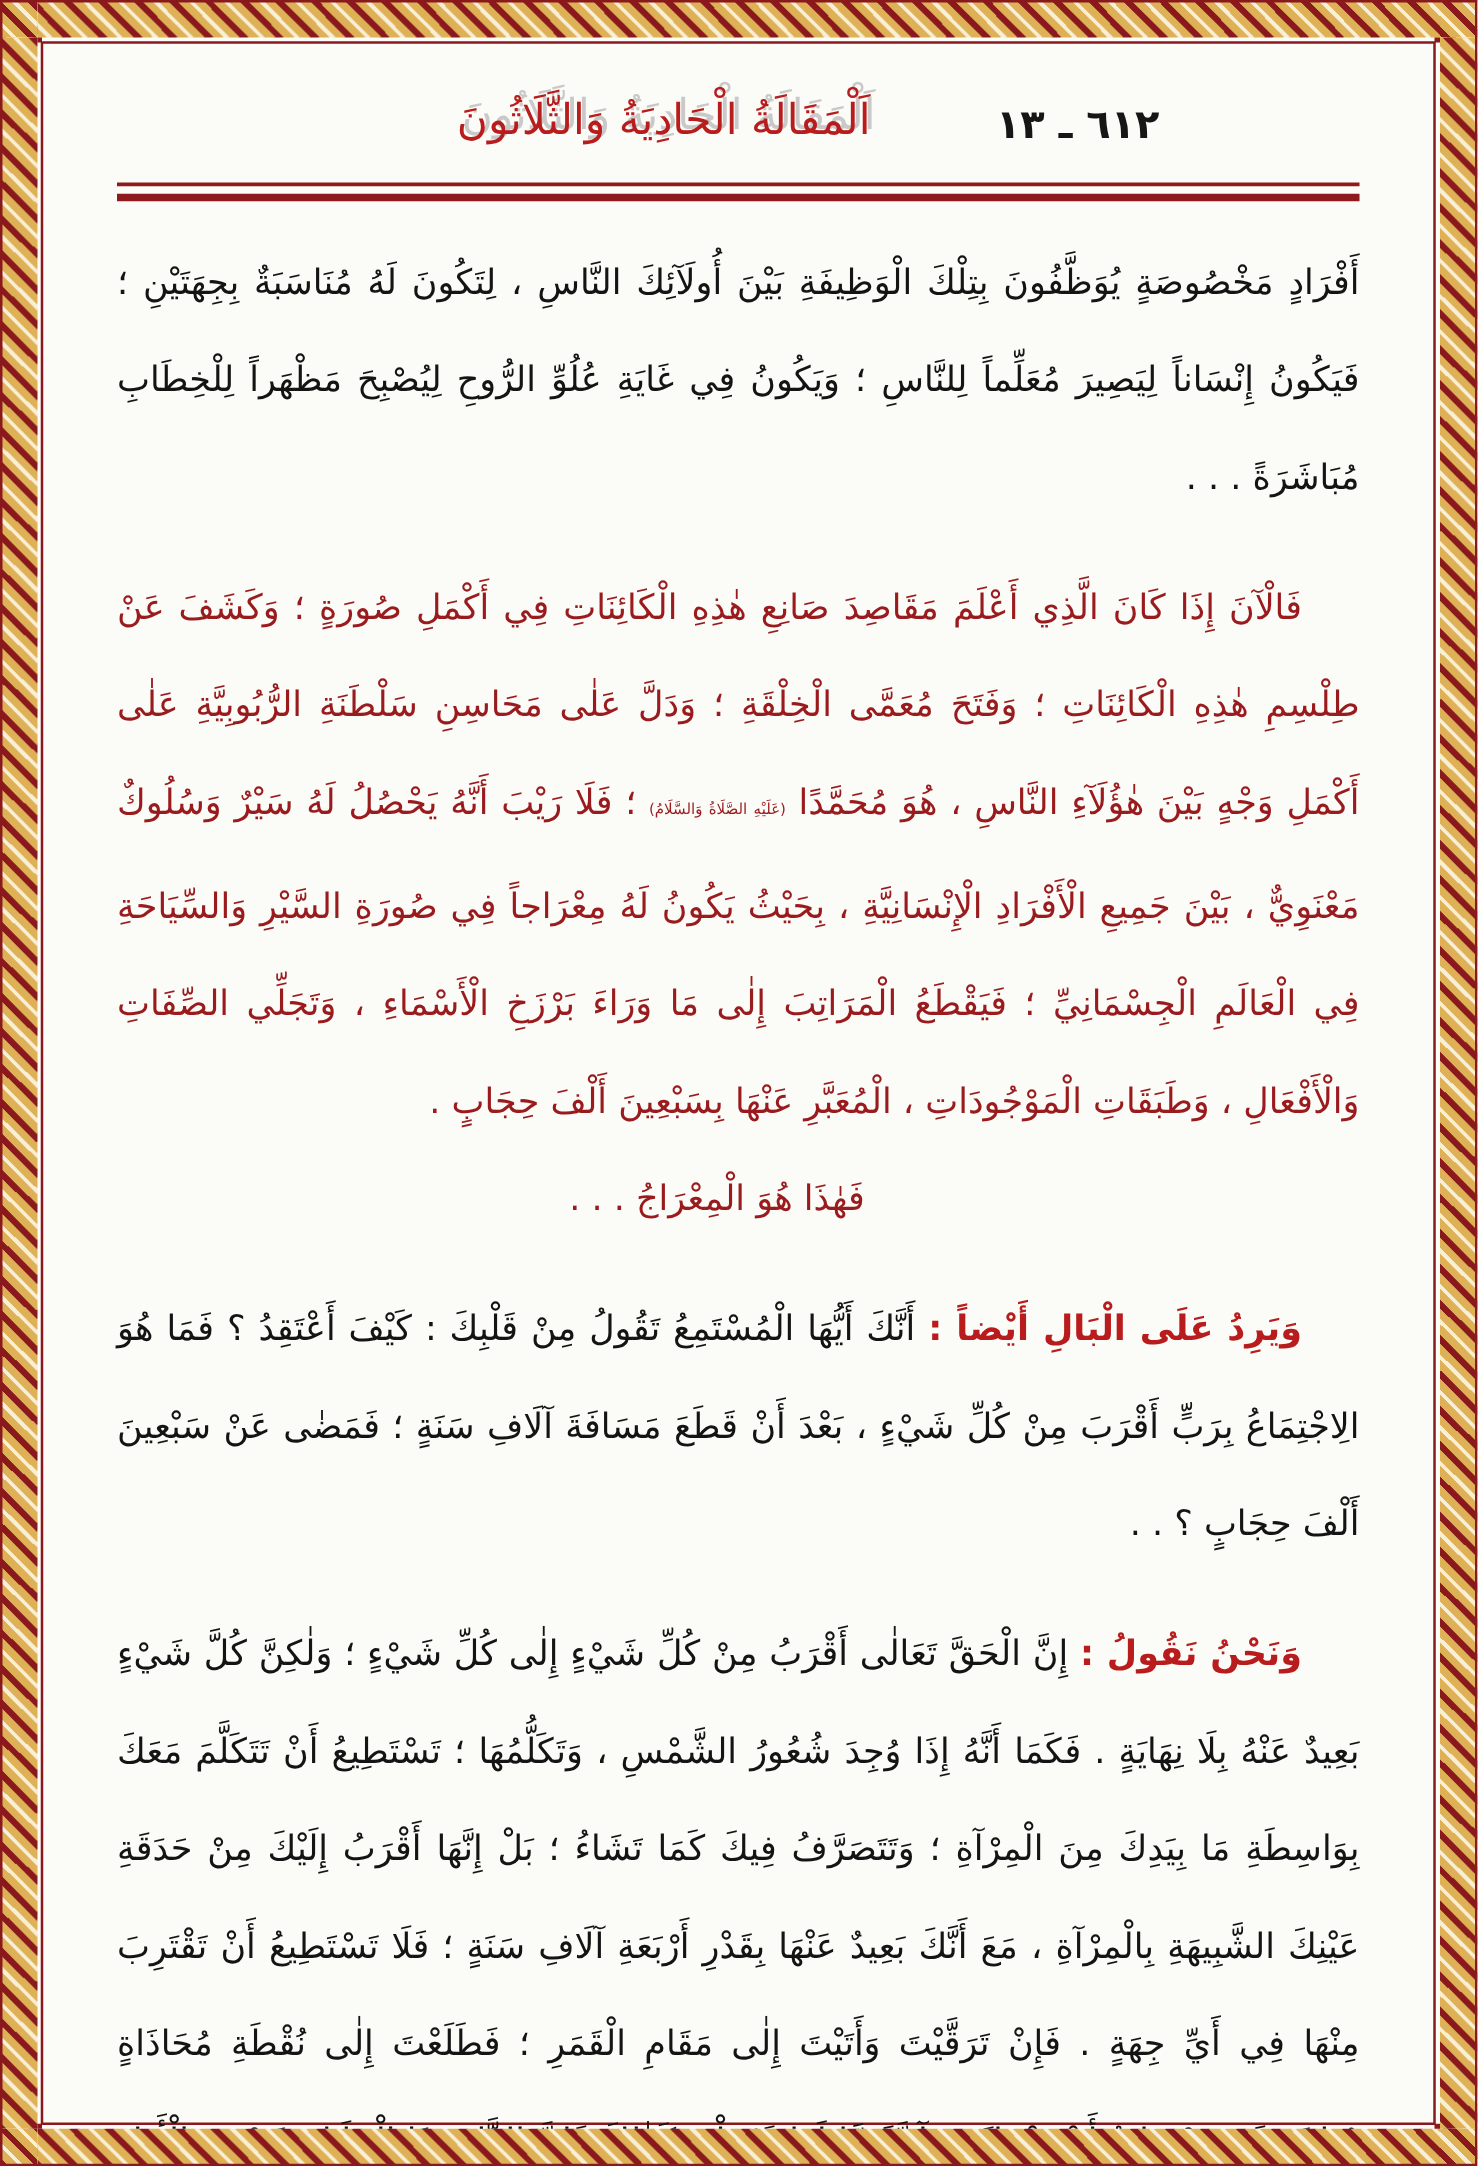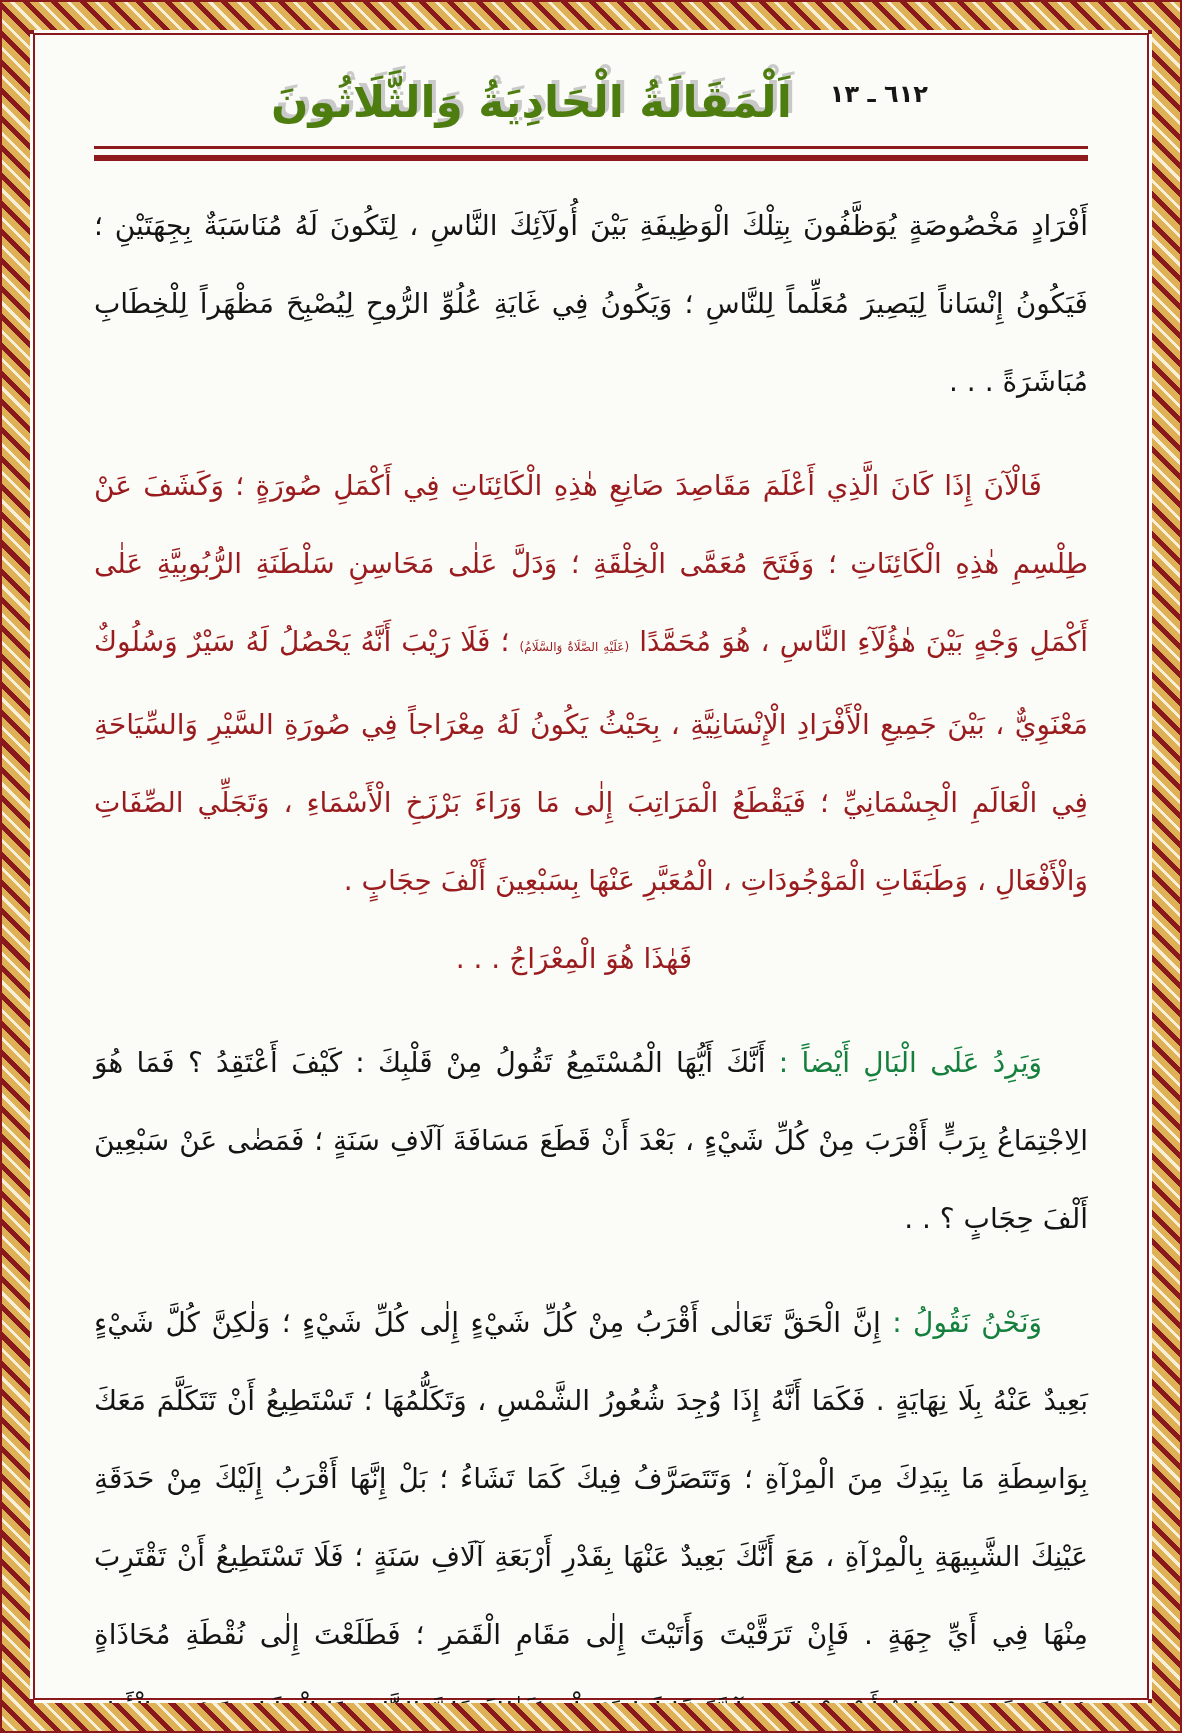--- a/index.html
+++ b/index.html
@@ -37,47 +37,47 @@
 
   .content{
     position:absolute; inset:16px 34px 20px 34px;
     padding:12px 30px 0 30px;
     box-sizing:border-box;
   }
   .header{position:relative;height:86px;}
   .page-title{
     position:absolute; left:44%; transform:translateX(-50%);
     top:18px;
-    color:#4d7c0f;
-    font-size:44px; font-weight:bold;
+    color:#b91c1c;
+    font-size:34px; font-weight:normal;
     white-space:nowrap;
     text-shadow:4px -4px 0 #c9c9c9;
   }
   .page-number{
     position:absolute; right:160px; top:22px;
-    color:#161616; font-size:24px; font-weight:bold;
+    color:#161616; font-size:32px; font-weight:bold;
     white-space:nowrap;
   }
   .header-rule{
     height:6px;
     border-top:3px solid #8e1a1e;
     border-bottom:6px solid #8e1a1e;
     margin:2px 0 26px 0;
   }
   .text-body{
     direction:rtl;
     text-align:justify;
     font-size:28px;
     line-height:78px;
     color:#141414;
   }
   .para{margin:0 0 26px 0;}
   .para.indent{text-indent:46px;}
   .red{color:#9a1b1e;}
-  .lead{color:#15803d;font-weight:normal;}
+  .lead{color:#b91c1c;font-weight:bold;}
   .seal{
     font-size:12px;
     color:#9a1b1e;
     letter-spacing:-0.5px;
     white-space:nowrap;
   }
   .closing-line{
     text-indent:34px;
     text-align:center;
   }

